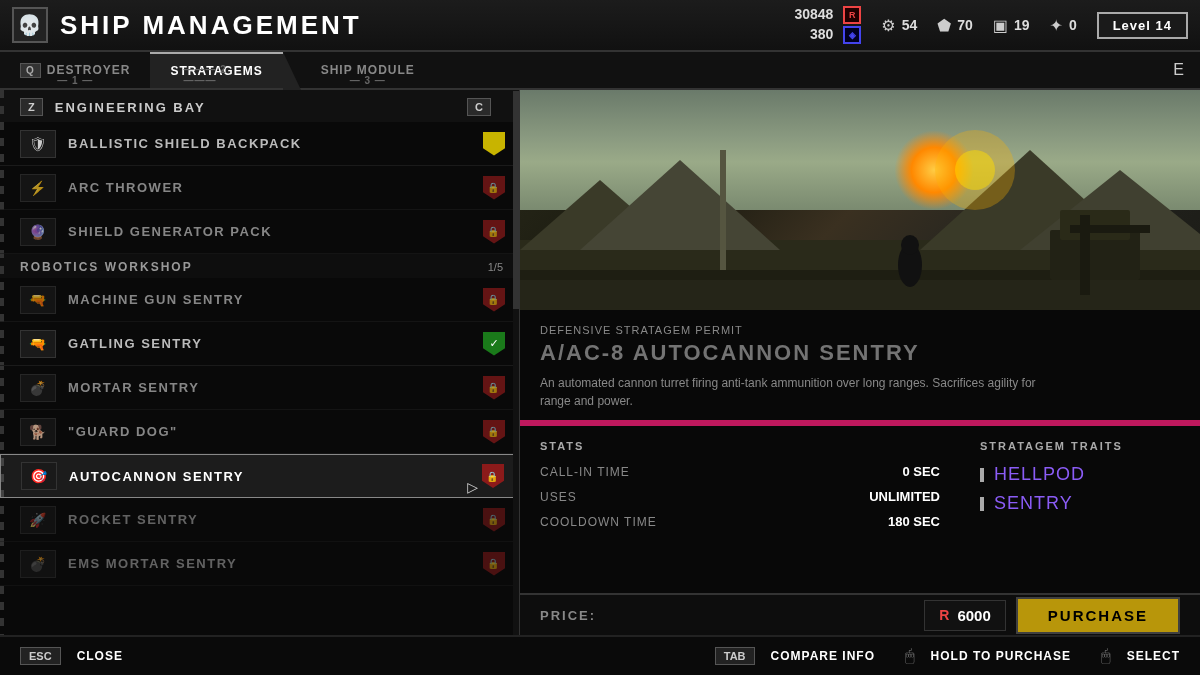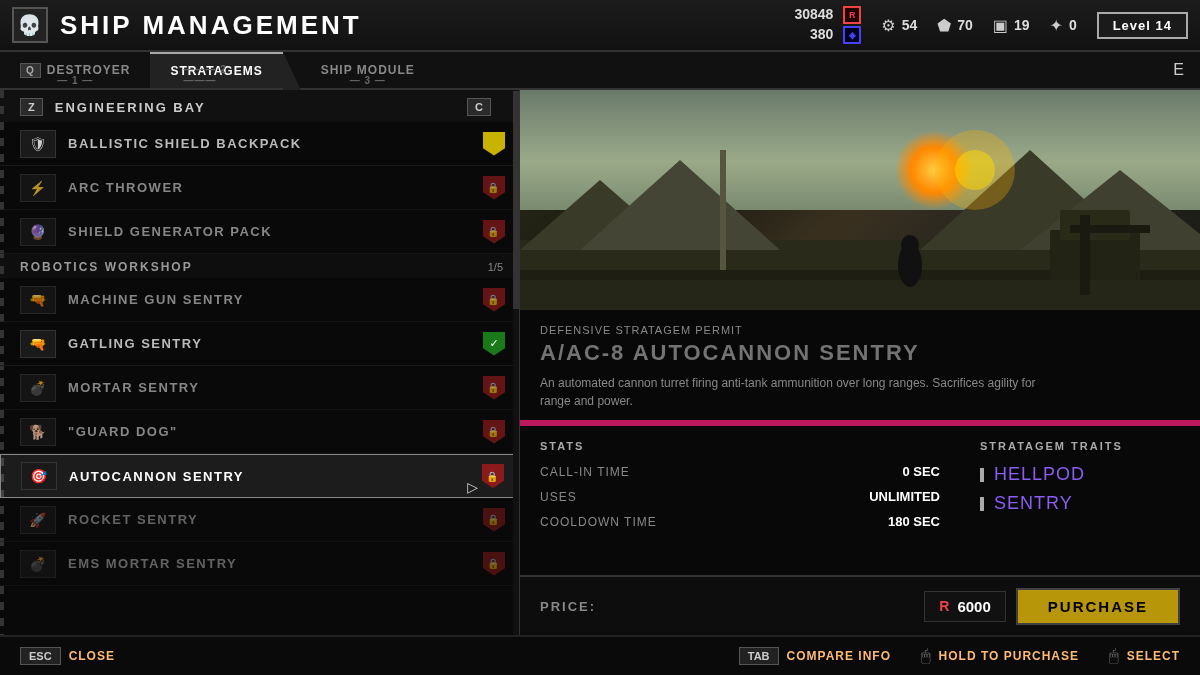--- a/index.html
+++ b/index.html
@@ -461,21 +461,21 @@
       text-transform: uppercase;
     }
 
     
     .purchase-bar {
       display: flex;
       align-items: center;
       padding: 10px 20px;
       border-top: 2px solid #333;
       background: #0d0d0d;
-      height: 60px;
+      height: 42px;
     }
 
     .price-label {
       font-size: 13px;
       font-weight: bold;
       color: #888;
       letter-spacing: 2px;
       margin-right: 20px;
     }
 
@@ -525,37 +525,37 @@
       border-top: 2px solid #222;
       display: flex;
       align-items: center;
       padding: 0 20px;
       gap: 30px;
     }
 
     .bottom-action {
       display: flex;
       align-items: center;
-      gap: 8px;
+      gap: 16px;
     }
 
     .bottom-key {
       background: #222;
       border: 1px solid #555;
       padding: 2px 8px;
       font-size: 11px;
       font-weight: bold;
       color: #ccc;
     }
 
     .bottom-label {
       font-size: 12px;
       font-weight: bold;
       letter-spacing: 1px;
-      color: #fdba74;
+      color: #ffffff;
       text-transform: uppercase;
     }
 
     .bottom-spacer {
       flex: 1;
     }
 
     .bottom-icon {
       font-size: 16px;
       color: #888;

